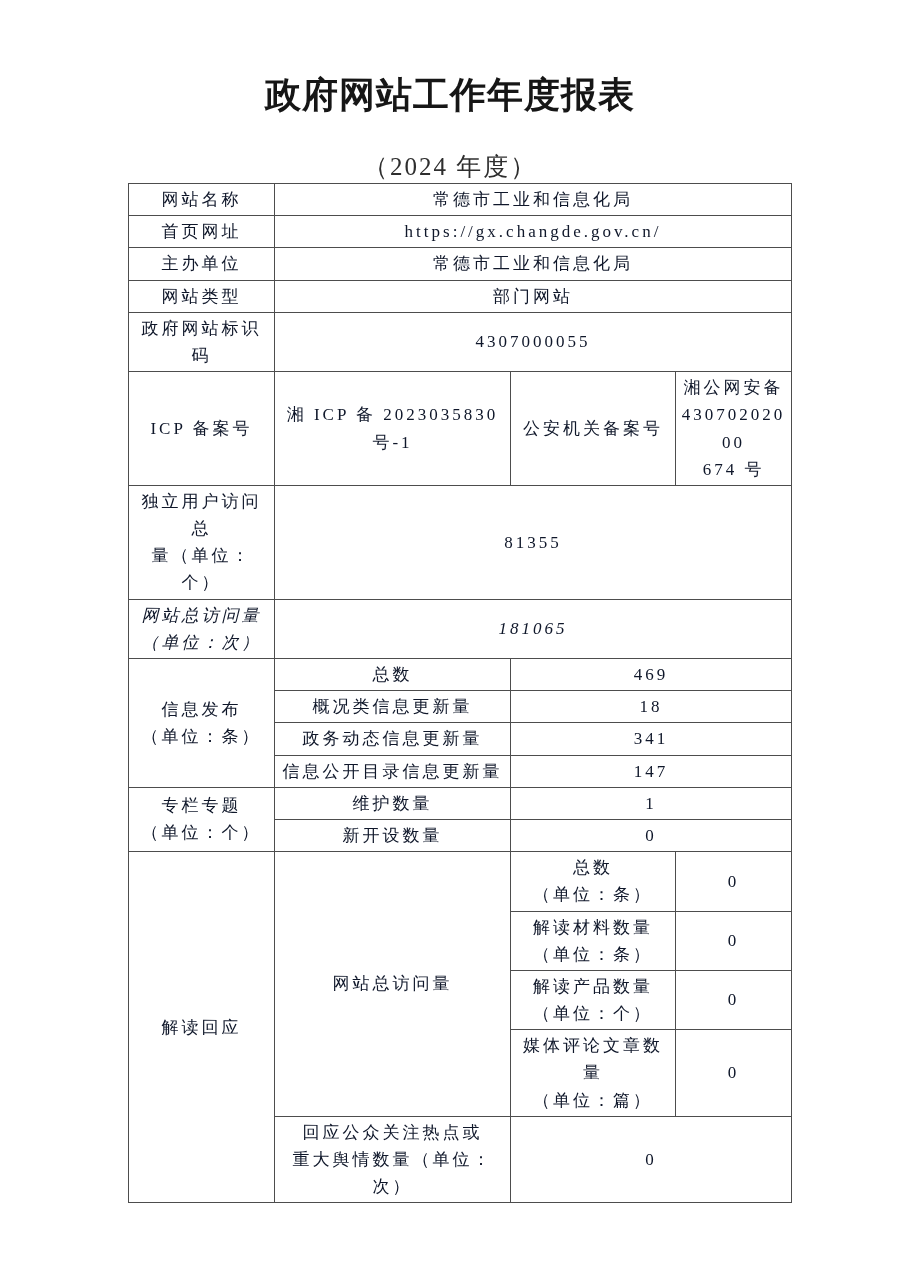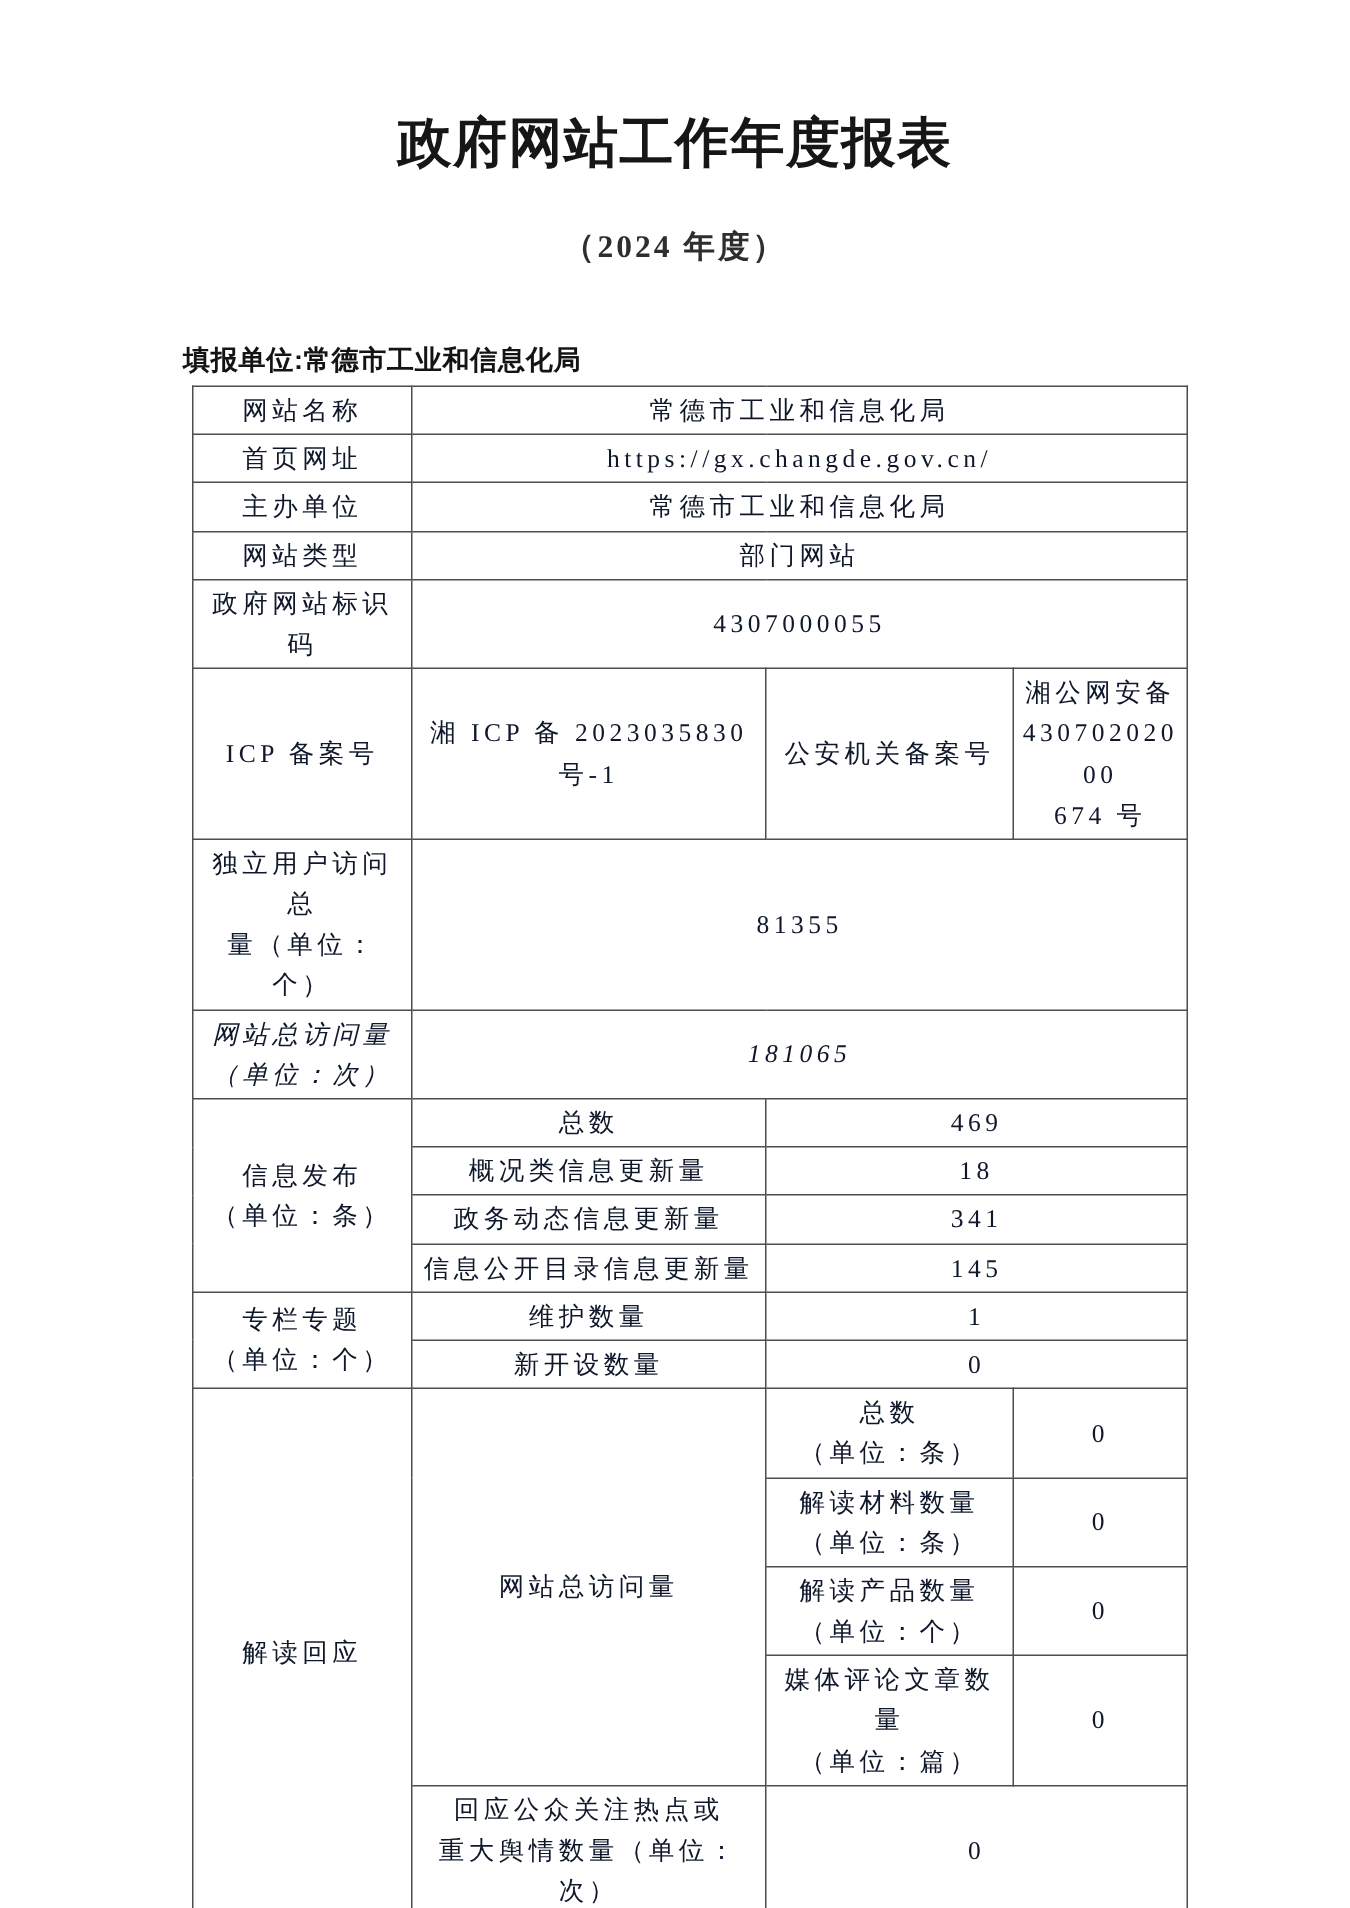--- a/index.html
+++ b/index.html
@@ -23,24 +23,23 @@
     font-family: "Liberation Sans", "DejaVu Sans", sans-serif;
     font-weight: 700;
     font-size: 36px;
     line-height: 46px;
     letter-spacing: 1px;
     color: #161616;
   }
   .doc-subtitle {
     margin-top: 32px;
     text-align: center;
-    font-size: 21px;
+    font-size: 25px;
     letter-spacing: 2px;
     color: #2e2e2e;
-    font-weight: bold;
   }
   .filing-unit {
     margin: 50px 0 5px 122px;
     font-family: "Liberation Sans", "DejaVu Sans", sans-serif;
     font-weight: 700;
     font-size: 18px;
     letter-spacing: 0.5px;
     color: #141414;
   }
   table.report {
@@ -76,21 +75,20 @@
   tr.h30 { height: 30px; margin-left: 33px; }
   tr.h52 { height: 52px; }
 </style>
 </head>
 <body>
 
 <div class="page">
 
   <h1 class="doc-title">政府网站工作年度报表</h1>
   <div class="doc-subtitle">（2024 年度）</div>
-  <div class="filing-unit">填报单位:常德市工业和信息化局</div>
 
   <table class="report">
     <colgroup>
       <col style="width:146px">
       <col style="width:236px">
       <col style="width:165px">
       <col style="width:116px">
     </colgroup>
     <tbody>
       <tr class="h32">
@@ -140,21 +138,21 @@
       <tr class="h31">
         <td>概况类信息更新量</td>
         <td colspan="2" class="latin">18</td>
       </tr>
       <tr class="h31">
         <td>政务动态信息更新量</td>
         <td colspan="2" class="latin">341</td>
       </tr>
       <tr class="h31">
         <td>信息公开目录信息更新量</td>
-        <td colspan="2" class="latin">145</td>
+        <td colspan="2" class="latin">147</td>
       </tr>
       <tr class="h30">
         <td rowspan="2">专栏专题
 （单位：个）</td>
         <td>维护数量</td>
         <td colspan="2" class="latin">1</td>
       </tr>
       <tr class="h30">
         <td>新开设数量</td>
         <td colspan="2" class="latin">0</td>

